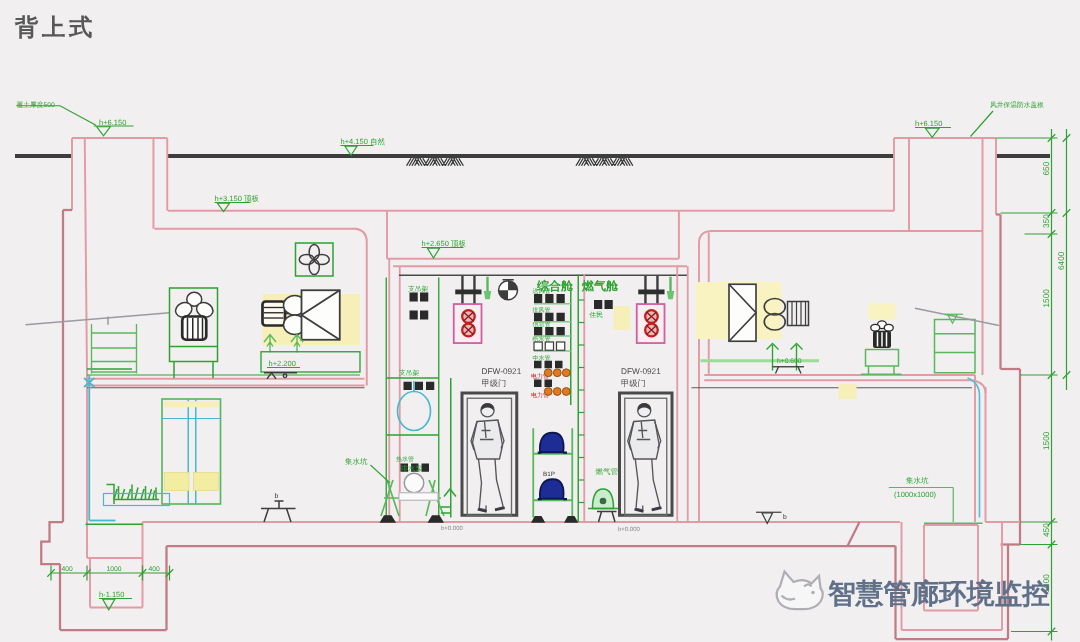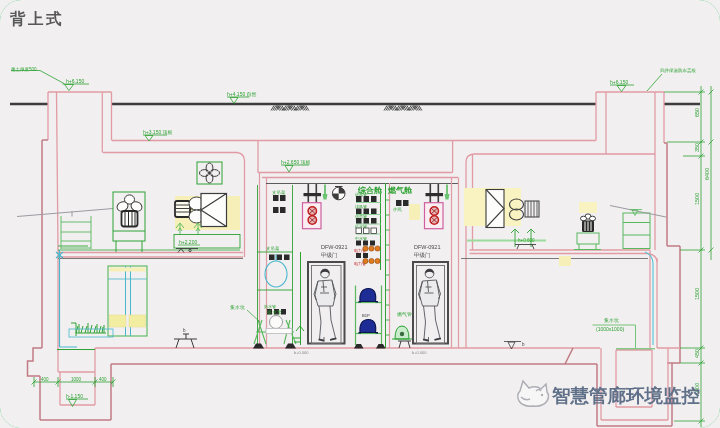--- a/index.html
+++ b/index.html
@@ -1,16 +1,16 @@
 <!DOCTYPE html>
 <html><head>
 <meta charset="utf-8">
 <style>
 html,body{margin:0;padding:0;background:#f1eff0;font-family:"Liberation Sans",sans-serif;}
-#page{position:relative;width:720px;height:428px;background:#22c55e;overflow:hidden;border-radius:21px;}
+#page{position:relative;width:720px;height:428px;background:#22c55e;overflow:hidden;}
 text{font-family:"Liberation Sans",sans-serif;}
 </style>
 </head>
 <body>
 <div id="page">
 <svg width="720" height="428" viewBox="0 0 720 428" xmlns="http://www.w3.org/2000/svg">
 
 <rect x="0" y="0" width="720" height="428" fill="#f1eff0"></rect>
 
 <text x="10" y="23.5" font-size="15.5" font-weight="bold" fill="#575757" letter-spacing="2.5">背上式</text>

